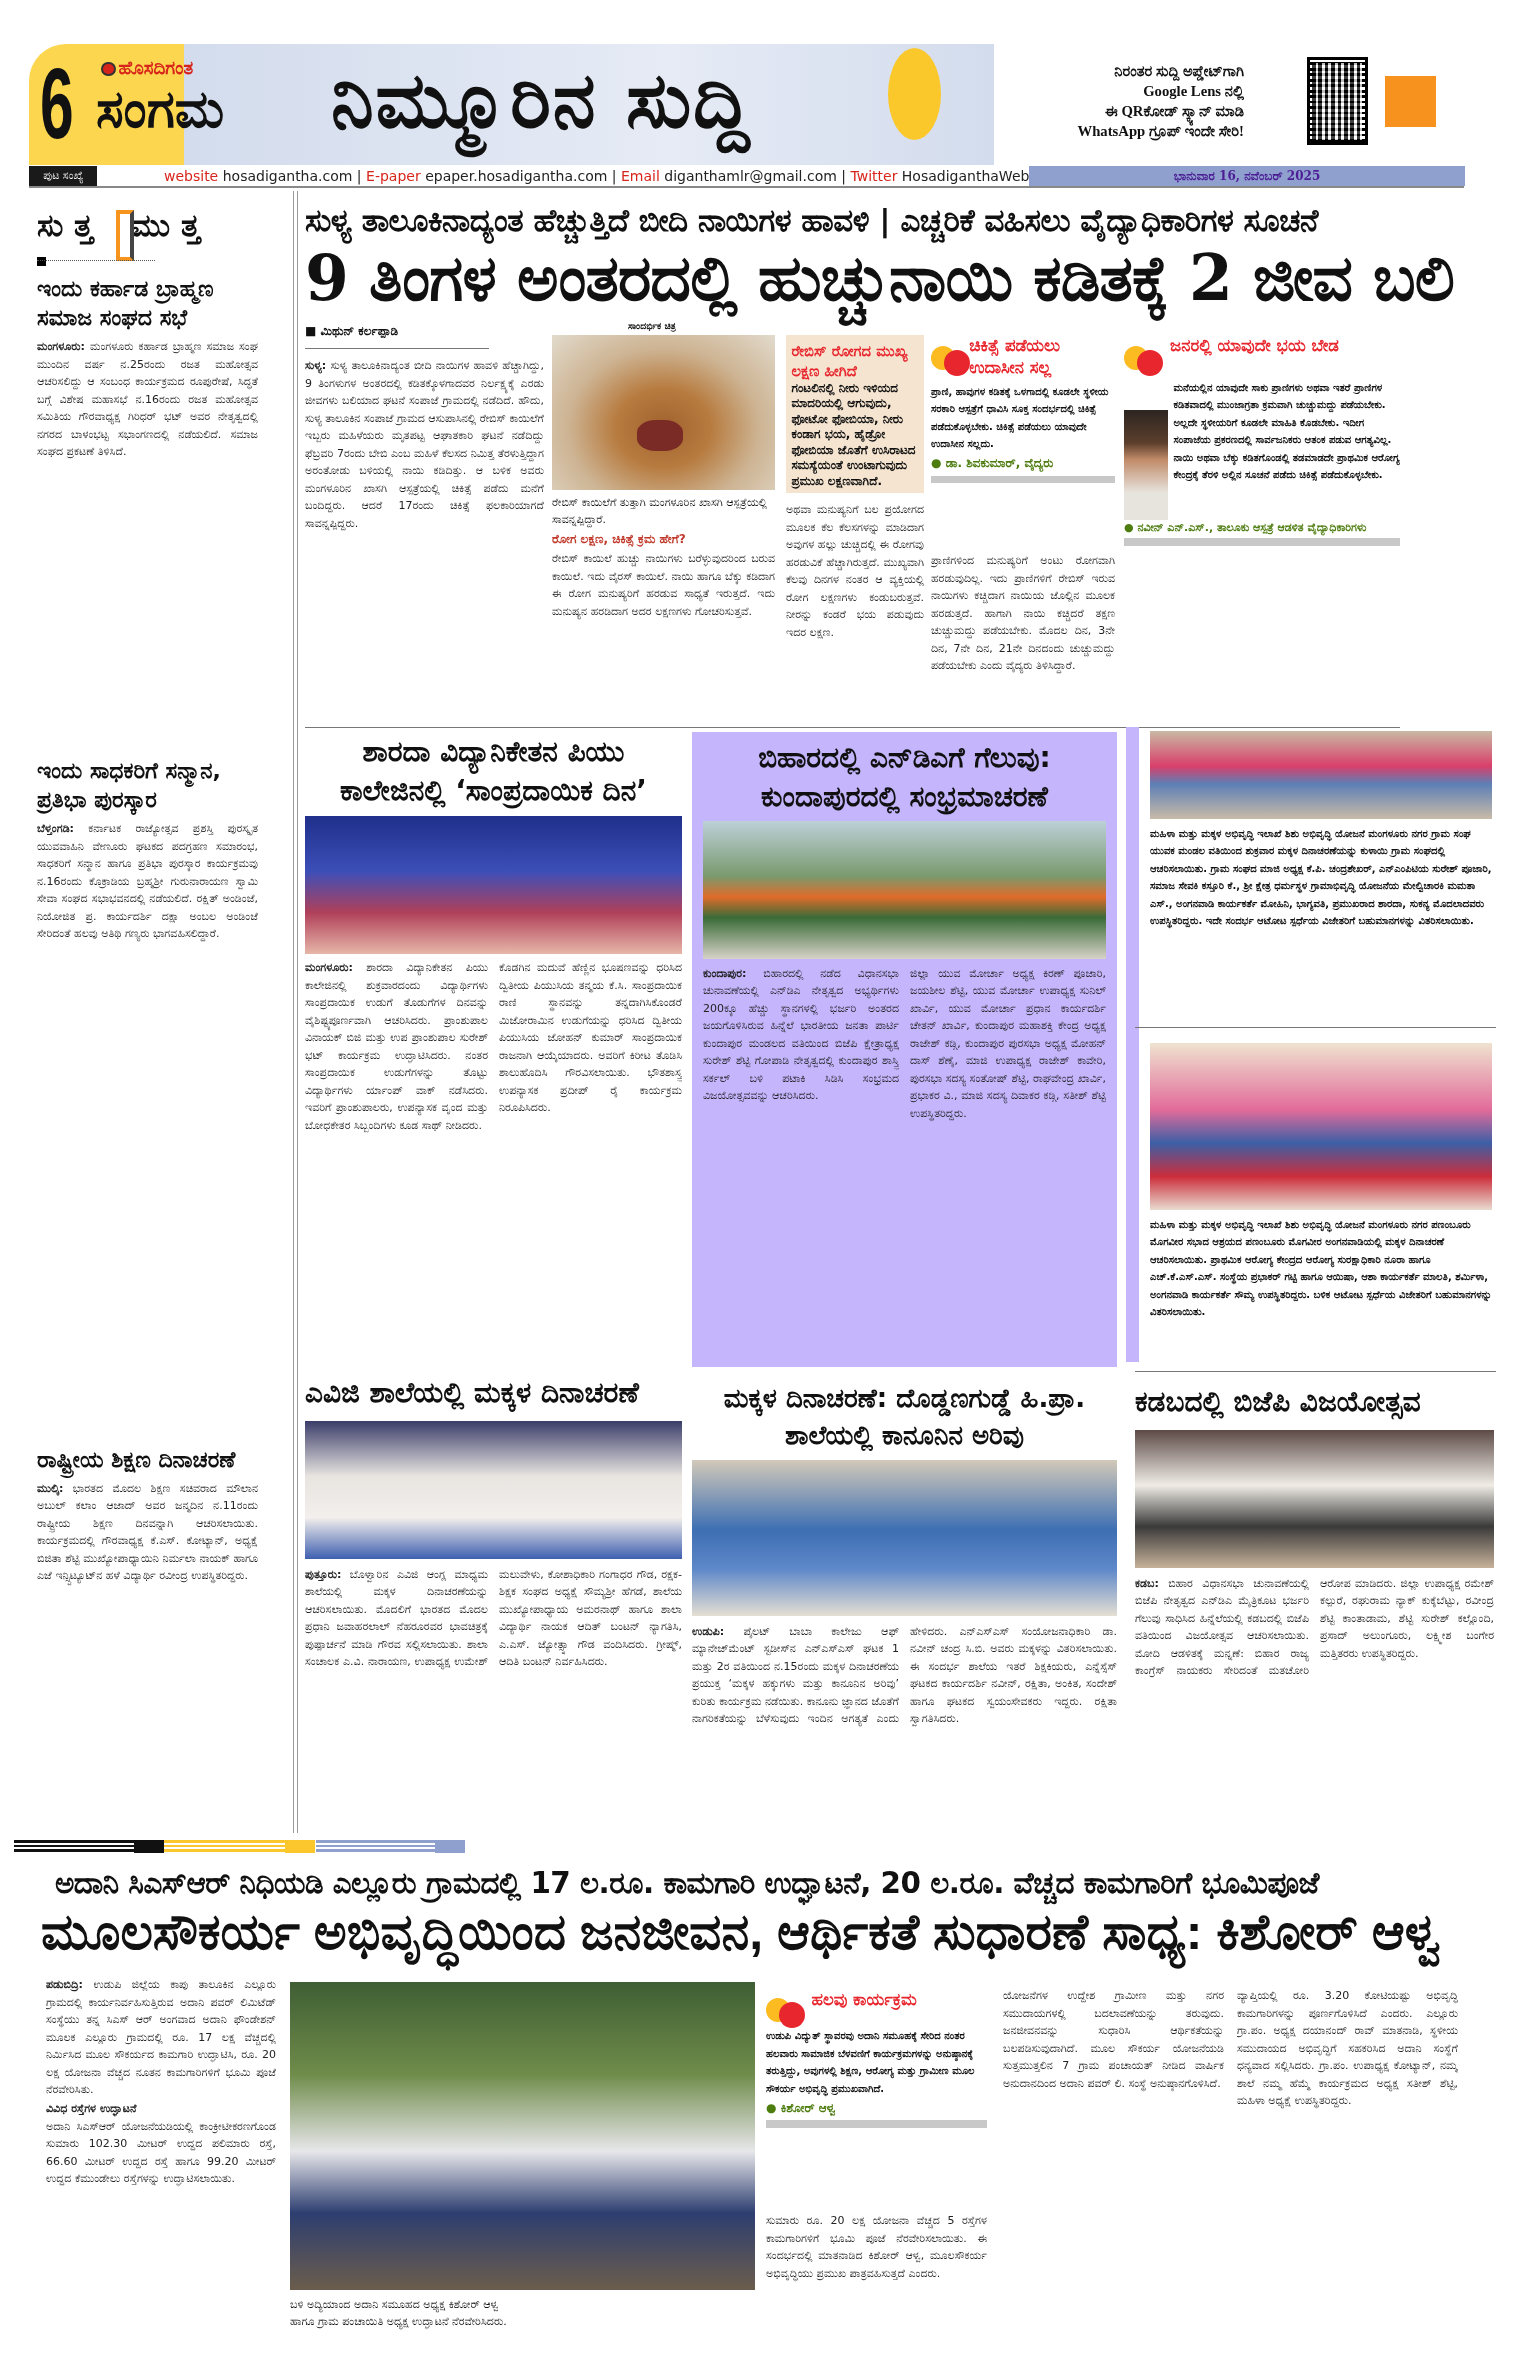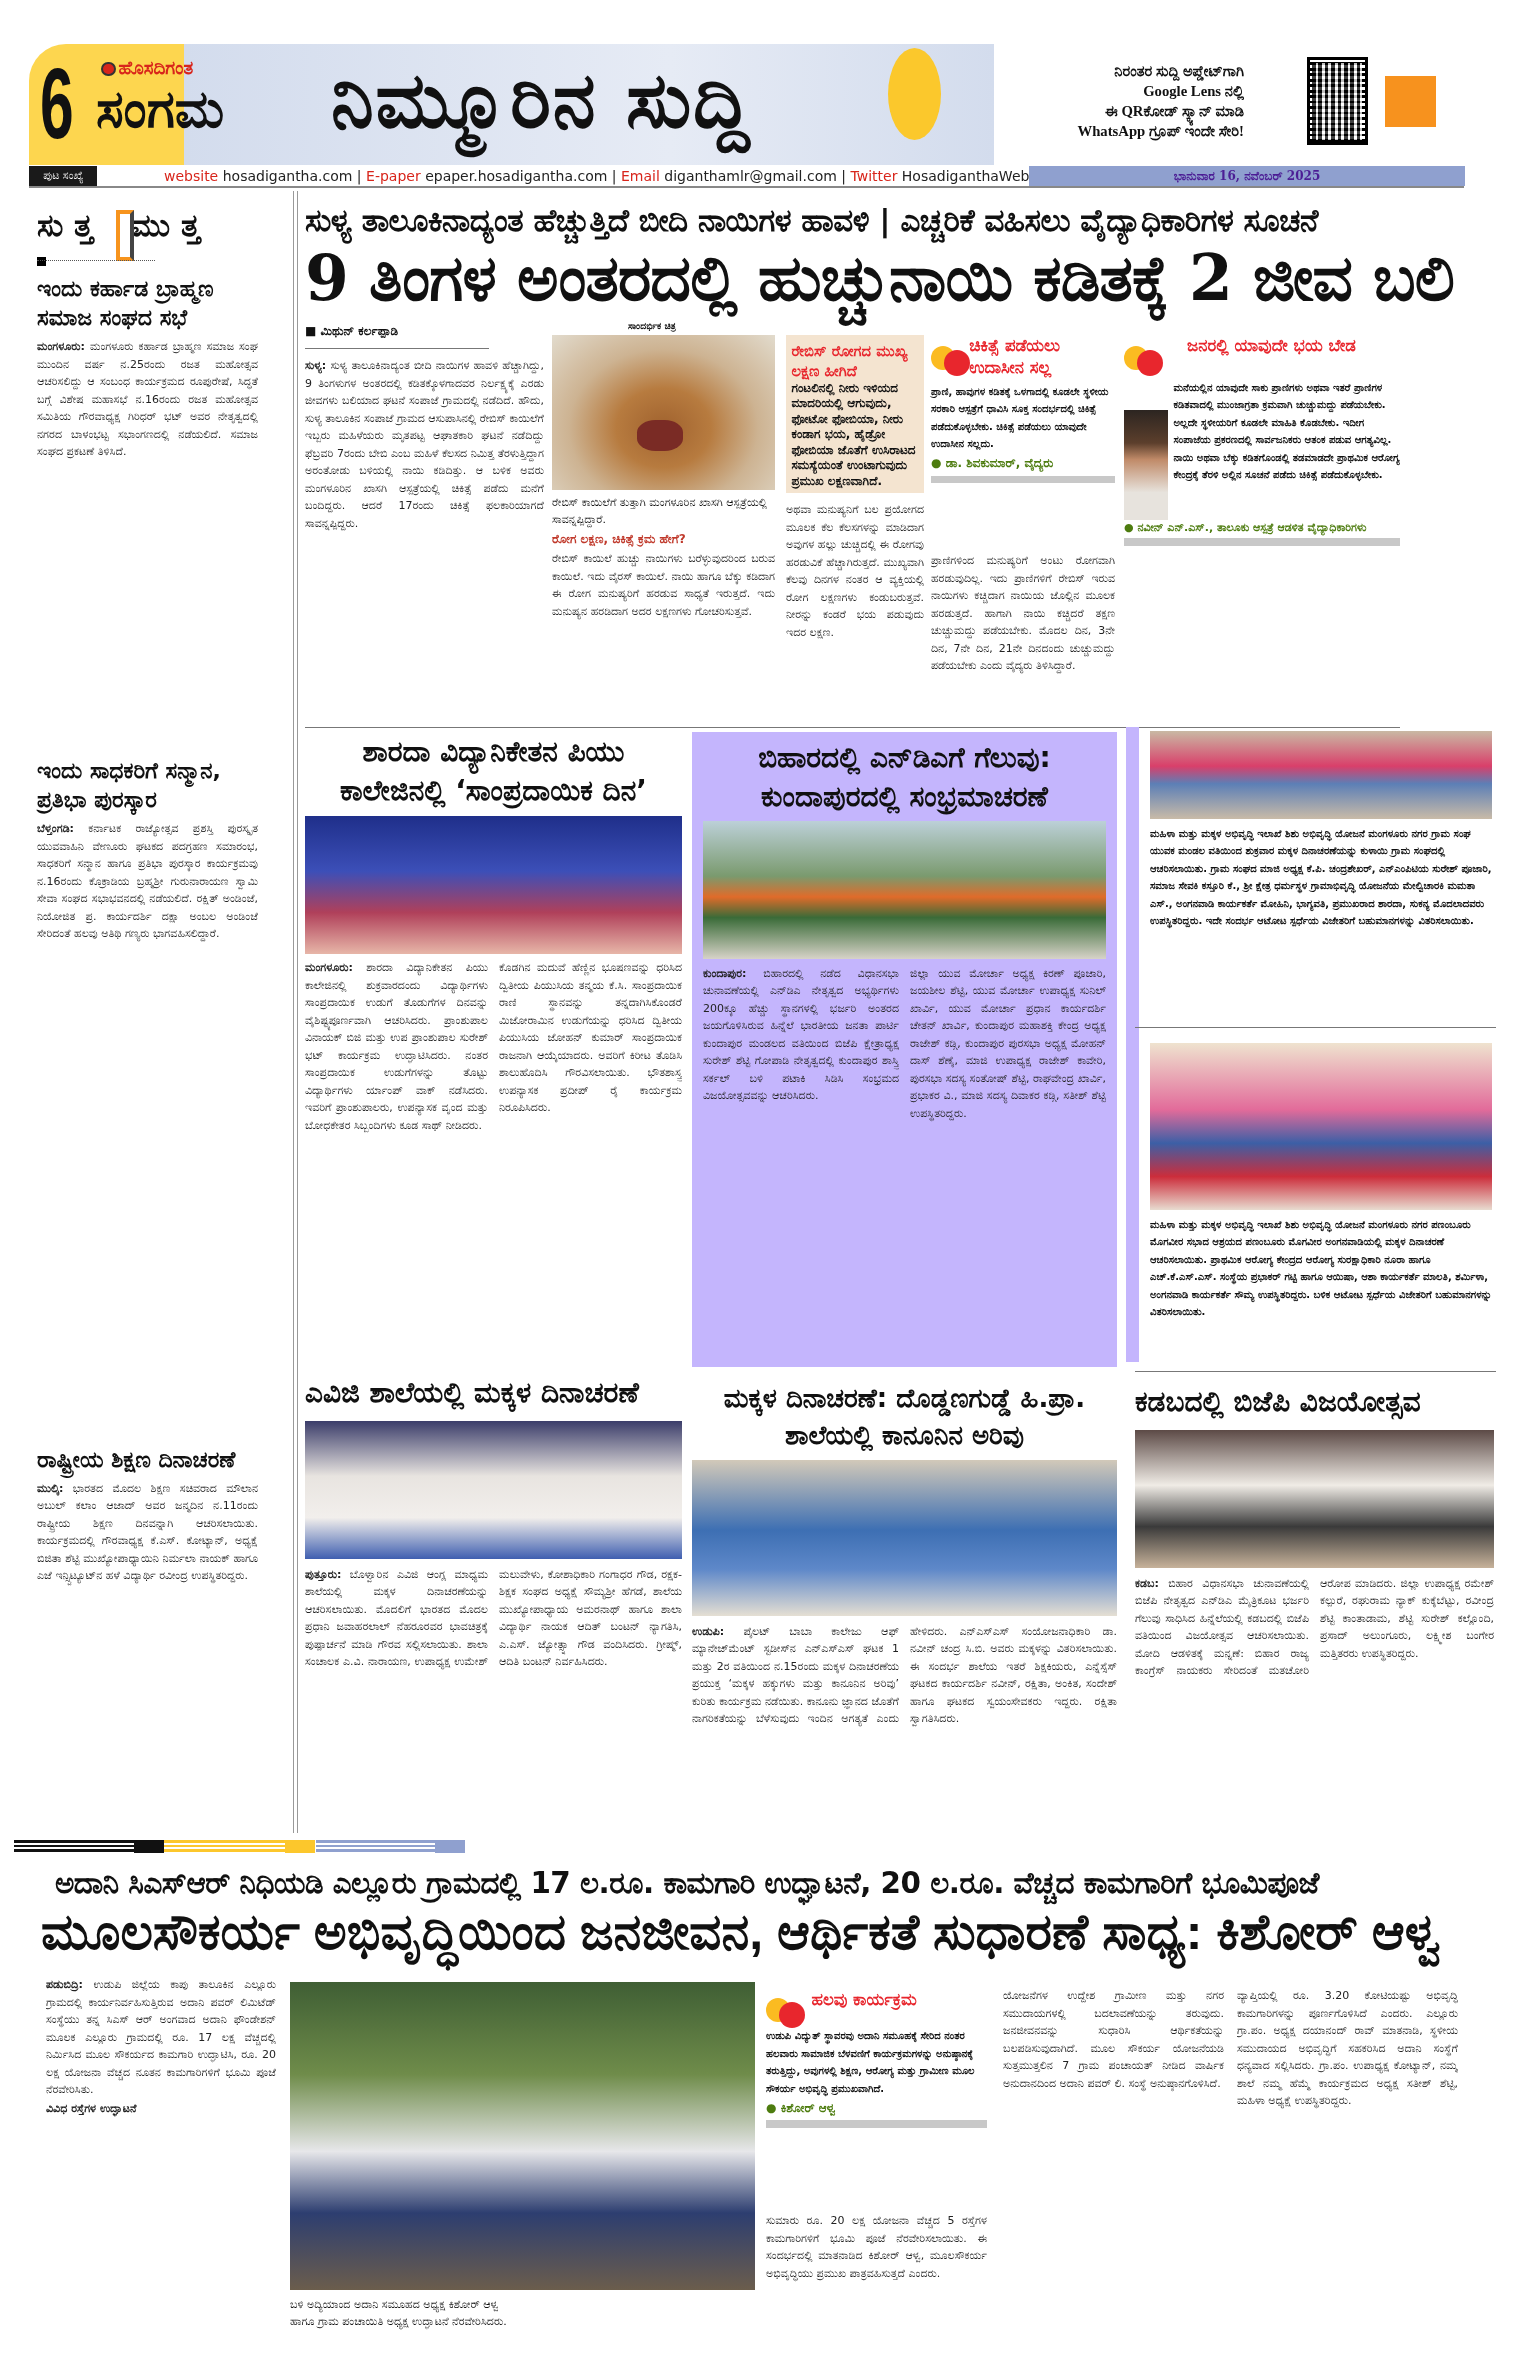--- a/index.html
+++ b/index.html
@@ -130,21 +130,21 @@
       <div class="quote-mark"></div>
       <div class="qhead" style="font-size:16.6px;line-height:22px">ಚಿಕಿತ್ಸೆ ಪಡೆಯಲು ಉದಾಸೀನ ಸಲ್ಲ</div>
     </div>
   <div class="quote-box" style="font-size:10px;line-height:17.5px;margin-top:3.7px">ಪ್ರಾಣಿ, ಹಾವುಗಳ ಕಡಿತಕ್ಕೆ ಒಳಗಾದಲ್ಲಿ ಕೂಡಲೇ ಸ್ಥಳೀಯ ಸರಕಾರಿ ಆಸ್ಪತ್ರೆಗೆ ಧಾವಿಸಿ ಸೂಕ್ತ ಸಂದರ್ಭದಲ್ಲಿ ಚಿಕಿತ್ಸೆ ಪಡೆದುಕೊಳ್ಳಬೇಕು. ಚಿಕಿತ್ಸೆ ಪಡೆಯಲು ಯಾವುದೇ ಉದಾಸೀನ ಸಲ್ಲದು.</div>
   <div class="red" style="font-size:12px;font-weight:bold;margin-top:3.7px">● <span>ಡಾ. ಶಿವಕುಮಾರ್, ವೈದ್ಯರು</span></div>
   <div class="grey-bar" style="margin-top:5.5px"></div>
 </div>
 <div class="abs body" style="left:931px;top:552px;width:184px;height:173px;overflow:hidden">ಪ್ರಾಣಿಗಳಿಂದ ಮನುಷ್ಯರಿಗೆ ಅಂಟು ರೋಗವಾಗಿ ಹರಡುವುದಿಲ್ಲ. ಇದು ಪ್ರಾಣಿಗಳಿಗೆ ರೇಬಿಸ್ ಇರುವ ನಾಯಿಗಳು ಕಚ್ಚಿದಾಗ ನಾಯಿಯ ಜೊಲ್ಲಿನ ಮೂಲಕ ಹರಡುತ್ತದೆ. ಹಾಗಾಗಿ ನಾಯಿ ಕಚ್ಚಿದರೆ ತಕ್ಷಣ ಚುಚ್ಚುಮದ್ದು ಪಡೆಯಬೇಕು. ಮೊದಲ ದಿನ, 3ನೇ ದಿನ, 7ನೇ ದಿನ, 21ನೇ ದಿನದಂದು ಚುಚ್ಚುಮದ್ದು ಪಡೆಯಬೇಕು ಎಂದು ವೈದ್ಯರು ತಿಳಿಸಿದ್ದಾರೆ.</div>
 
 <div class="abs" style="left:1124px;top:335px;width:276px">
-  <div style="display:flex;gap:23px">
+  <div style="display:flex;gap:6px">
       <div class="quote-mark"></div>
       <div class="qhead" style="font-size:16.6px;line-height:22px">ಜನರಲ್ಲಿ ಯಾವುದೇ ಭಯ ಬೇಡ</div>
     </div>
   <div style="display:flex;gap:5.5px;margin-top:3.7px">
     <div style="width:44px;height:110px;flex:none;background:linear-gradient(180deg,#2c2521 0,#5c3f2c 30%,#c08a68 45%,#e7e3dd 75%);margin-top:31px"></div>
     <div class="quote-box" style="font-size:10px;line-height:17.5px">ಮನೆಯಲ್ಲಿನ ಯಾವುದೇ ಸಾಕು ಪ್ರಾಣಿಗಳು ಅಥವಾ ಇತರೆ ಪ್ರಾಣಿಗಳ ಕಡಿತವಾದಲ್ಲಿ ಮುಂಜಾಗ್ರತಾ ಕ್ರಮವಾಗಿ ಚುಚ್ಚುಮದ್ದು ಪಡೆಯಬೇಕು. ಅಲ್ಲದೇ ಸ್ಥಳೀಯರಿಗೆ ಕೂಡಲೇ ಮಾಹಿತಿ ಕೊಡಬೇಕು. ಇದೀಗ ಸಂಪಾಜೆಯ ಪ್ರಕರಣದಲ್ಲಿ ಸಾರ್ವಜನಿಕರು ಆತಂಕ ಪಡುವ ಆಗತ್ಯವಿಲ್ಲ. ನಾಯಿ ಅಥವಾ ಬೆಕ್ಕು ಕಡಿತಗೊಂಡಲ್ಲಿ ತಡಮಾಡದೇ ಪ್ರಾಥಮಿಕ ಆರೋಗ್ಯ ಕೇಂದ್ರಕ್ಕೆ ತೆರಳಿ ಅಲ್ಲಿನ ಸೂಚನೆ ಪಡೆದು ಚಿಕಿತ್ಸೆ ಪಡೆದುಕೊಳ್ಳಬೇಕು.</div>
   </div>
   <div class="red" style="font-size:11px;font-weight:bold;margin-top:1.8px">● <span>ನವೀನ್ ಎನ್.ಎಸ್., ತಾಲೂಕು ಆಸ್ಪತ್ರೆ ಆಡಳಿತ ವೈದ್ಯಾಧಿಕಾರಿಗಳು</span></div>
   <div class="grey-bar" style="margin-top:3.7px"></div>
 </div>
@@ -202,20 +202,21 @@
   <div style="position:absolute;left:271px;top:0;width:30px;height:13px;background:#fcc72c"></div>
   <div style="position:absolute;left:302px;top:0;width:120px;height:13px;background:repeating-linear-gradient(180deg,#8fa0cf 0 2.8px,#fff 2.8px 4.6px)"></div>
   <div style="position:absolute;left:421px;top:0;width:30px;height:13px;background:#8fa0cf"></div>
 </div>
 
 <div class="abs main-sub" style="left:55px;top:1866px;font-size:29.4px">ಅದಾನಿ ಸಿಎಸ್‌ಆರ್ ನಿಧಿಯಡಿ ಎಲ್ಲೂರು ಗ್ರಾಮದಲ್ಲಿ 17 ಲ.ರೂ. ಕಾಮಗಾರಿ ಉದ್ಘಾಟನೆ, 20 ಲ.ರೂ. ವೆಚ್ಚದ ಕಾಮಗಾರಿಗೆ ಭೂಮಿಪೂಜೆ</div>
 <div class="abs bottom-head" style="left:41px;top:1903px">ಮೂಲಸೌಕರ್ಯ ಅಭಿವೃದ್ಧಿಯಿಂದ ಜನಜೀವನ, ಆರ್ಥಿಕತೆ ಸುಧಾರಣೆ ಸಾಧ್ಯ: ಕಿಶೋರ್ ಆಳ್ವ</div>
 <div class="abs body" style="left:46px;top:1976px;width:230px;height:386px;overflow:hidden">
   <b>ಪಡುಬಿದ್ರಿ:</b> <span>ಉಡುಪಿ ಜಿಲ್ಲೆಯ ಕಾಪು ತಾಲೂಕಿನ ಎಲ್ಲೂರು ಗ್ರಾಮದಲ್ಲಿ ಕಾರ್ಯನಿರ್ವಹಿಸುತ್ತಿರುವ ಅದಾನಿ ಪವರ್ ಲಿಮಿಟೆಡ್ ಸಂಸ್ಥೆಯು ತನ್ನ ಸಿಎಸ್ ಆರ್ ಅಂಗವಾದ ಅದಾನಿ ಫೌಂಡೇಶನ್ ಮೂಲಕ ಎಲ್ಲೂರು ಗ್ರಾಮದಲ್ಲಿ ರೂ. 17 ಲಕ್ಷ ವೆಚ್ಚದಲ್ಲಿ ನಿರ್ಮಿಸಿದ ಮೂಲ ಸೌಕರ್ಯದ ಕಾಮಗಾರಿ ಉದ್ಘಾಟಿಸಿ, ರೂ. 20 ಲಕ್ಷ ಯೋಜನಾ ವೆಚ್ಚದ ನೂತನ ಕಾಮಗಾರಿಗಳಿಗೆ ಭೂಮಿ ಪೂಜೆ ನೆರವೇರಿಸಿತು.</span>
   <div style="font-weight:bold;margin-top:1.8px">ವಿವಿಧ ರಸ್ತೆಗಳ ಉದ್ಘಾಟನೆ</div>
+  <span>ಅದಾನಿ ಸಿಎಸ್‌ಆರ್ ಯೋಜನೆಯಡಿಯಲ್ಲಿ ಕಾಂಕ್ರೀಟೀಕರಣಗೊಂಡ ಸುಮಾರು 102.30 ಮೀಟರ್ ಉದ್ದದ ಪಲಿಮಾರು ರಸ್ತೆ, 66.60 ಮೀಟರ್ ಉದ್ದದ ರಸ್ತೆ ಹಾಗೂ 99.20 ಮೀಟರ್ ಉದ್ದದ ಕೆಮುಂಡೇಲು ರಸ್ತೆಗಳನ್ನು ಉದ್ಘಾಟಿಸಲಾಯಿತು.</span>
 </div>
 <div class="abs photo" style="left:290px;top:1982px;width:465px;height:308px;background:linear-gradient(180deg,#3f5e34,#6f8c4a 30%,#e7e7ea 55%,#2d3e70 75%,#6b5d4c)"></div>
 <div class="abs caption-s" style="left:290px;top:2297px;width:465px;column-count:2;column-gap:9.2px">ಬಳಿ ಅದ್ಯಿಯಾಂದ ಅದಾನಿ ಸಮೂಹದ ಅಧ್ಯಕ್ಷ ಕಿಶೋರ್ ಆಳ್ವ ಹಾಗೂ ಗ್ರಾಮ ಪಂಚಾಯಿತಿ ಅಧ್ಯಕ್ಷ ಉದ್ಘಾಟನೆ ನೆರವೇರಿಸಿದರು.</div>
 
 <div class="abs" style="left:766px;top:1987px;width:221px">
   <div style="display:flex;gap:5.5px">
       <div class="quote-mark"></div>
       <div class="qhead" style="font-size:16.6px">ಹಲವು ಕಾರ್ಯಕ್ರಮ</div>
     </div>
   <div class="quote-box" style="font-size:10px;line-height:17.5px">ಉಡುಪಿ ವಿದ್ಯುತ್ ಸ್ಥಾವರವು ಅದಾನಿ ಸಮೂಹಕ್ಕೆ ಸೇರಿದ ನಂತರ ಹಲವಾರು ಸಾಮಾಜಿಕ ಬೆಳವಣಿಗೆ ಕಾರ್ಯಕ್ರಮಗಳನ್ನು ಅನುಷ್ಠಾನಕ್ಕೆ ತರುತ್ತಿದ್ದು, ಅವುಗಳಲ್ಲಿ ಶಿಕ್ಷಣ, ಆರೋಗ್ಯ ಮತ್ತು ಗ್ರಾಮೀಣ ಮೂಲ ಸೌಕರ್ಯ ಅಭಿವೃದ್ಧಿ ಪ್ರಮುಖವಾಗಿದೆ.</div>

